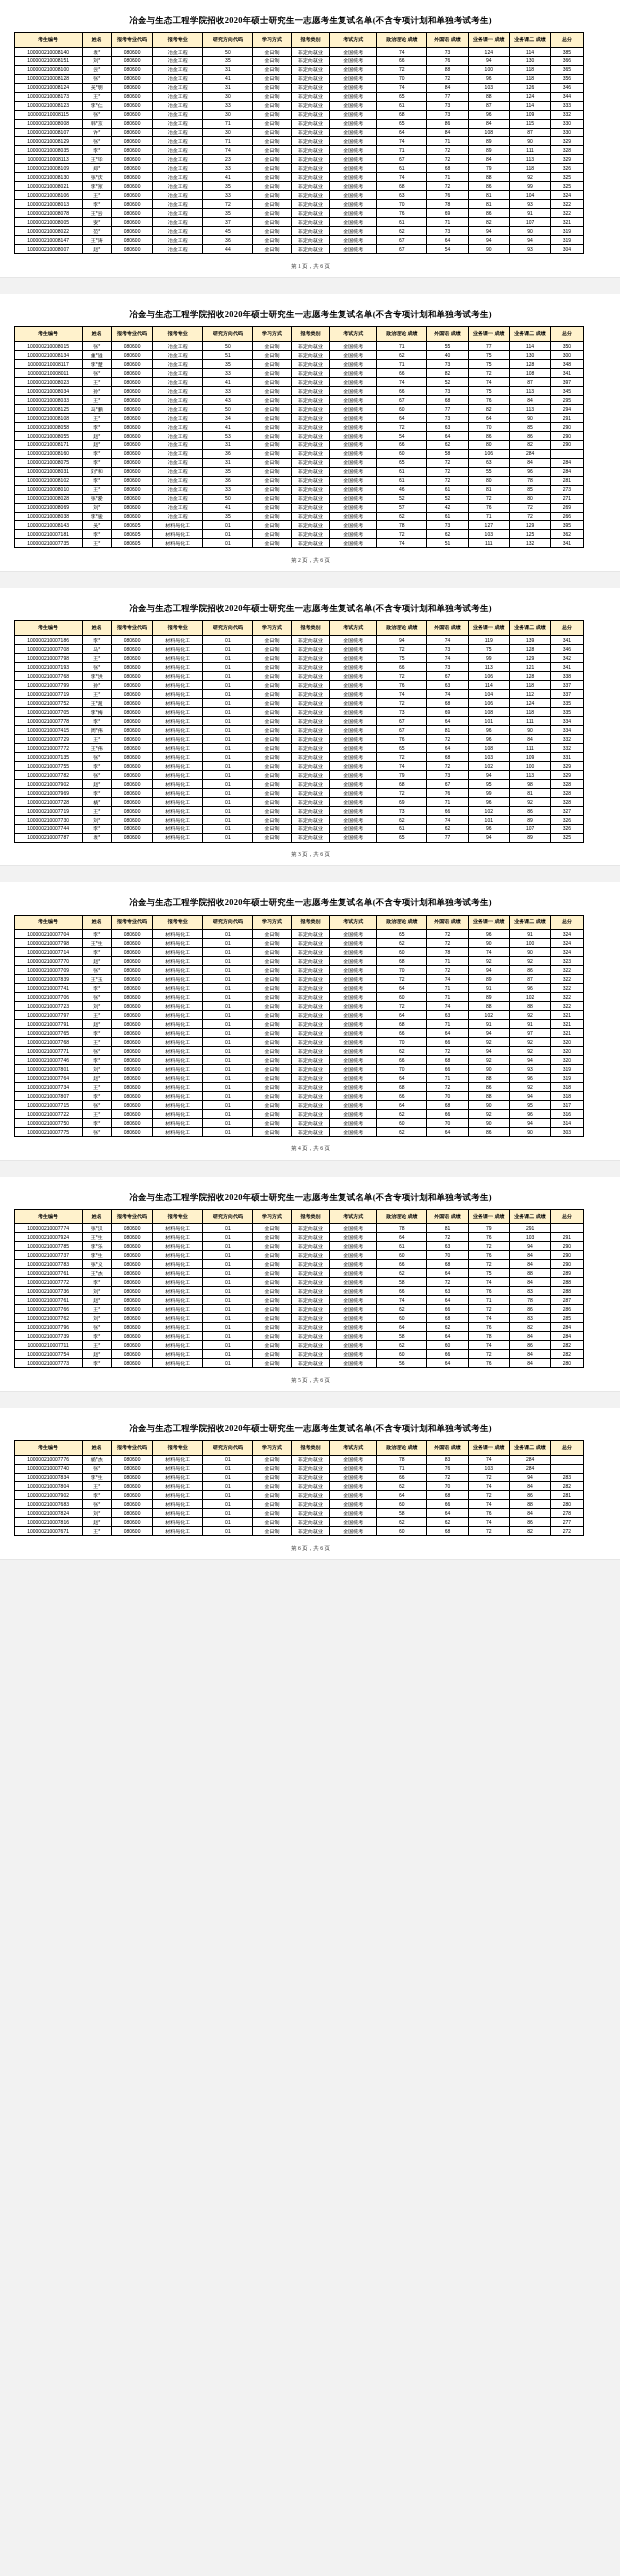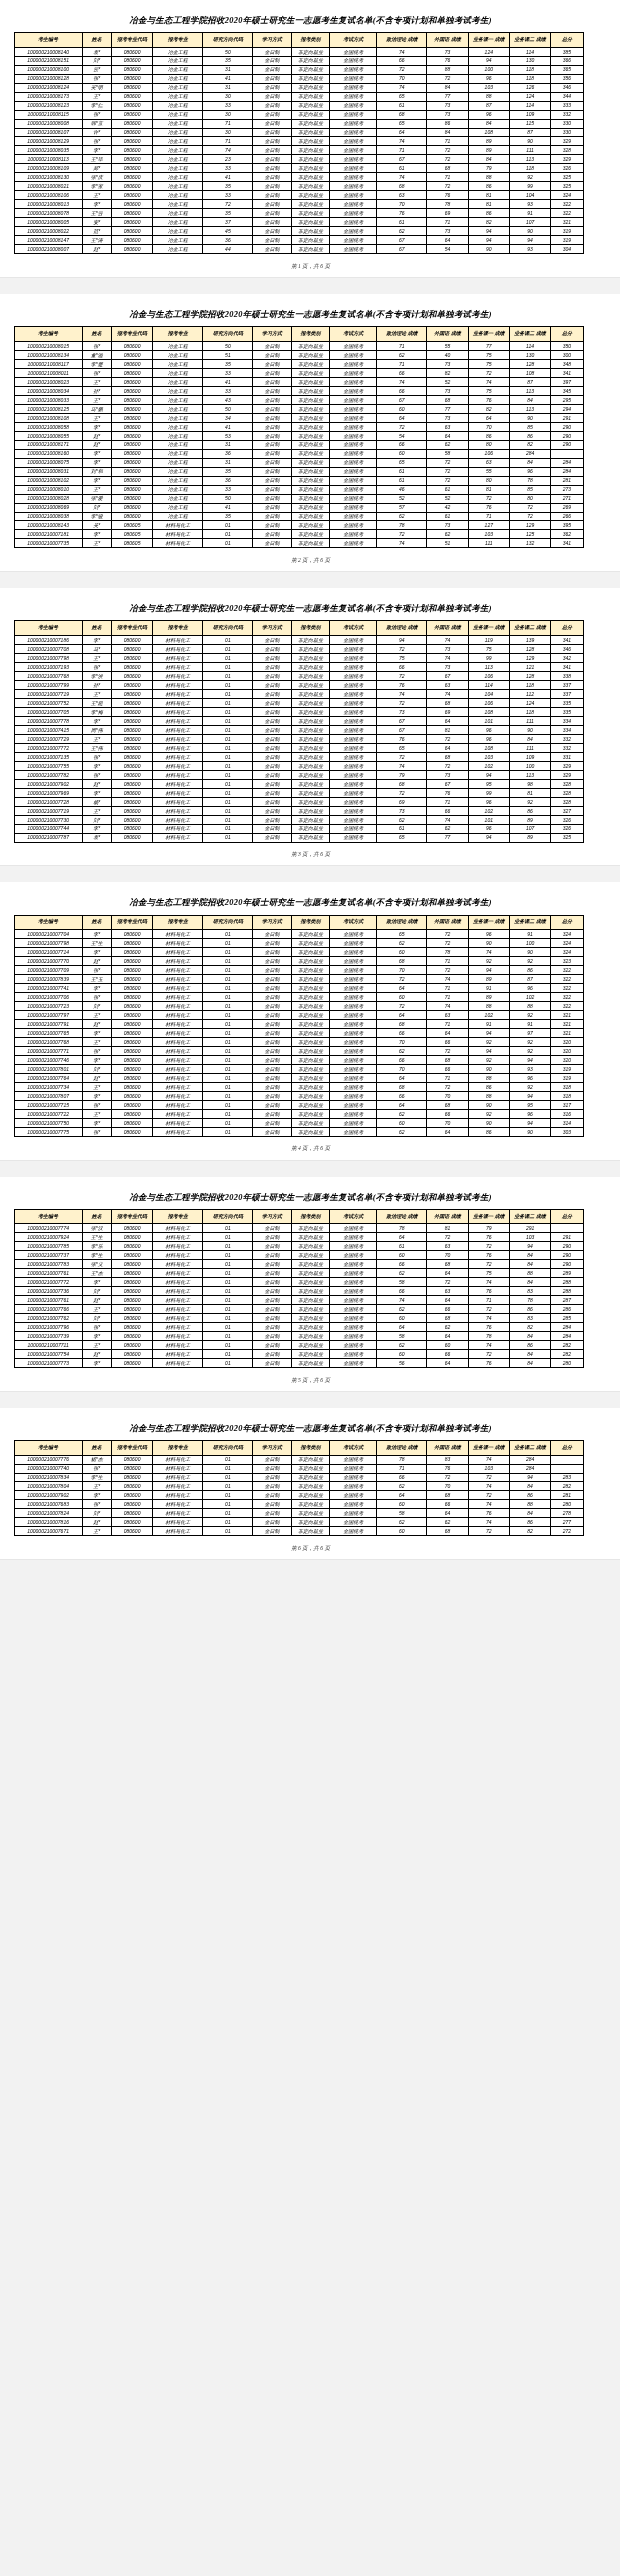--- a/index.html
+++ b/index.html
@@ -5,21 +5,20 @@
   html,body{margin:0;padding:0;background:#f2f2f2;}
   body{font-family:"Liberation Serif", serif;}
   .page{
     width:621px;
     background:#ffffff;
     margin:0 auto;
     position:relative;
     box-sizing:border-box;
     padding:11.2px 13.7px 6.2px 13.7px;
     border-bottom:0.6px solid #e6e6e6;
-    font-style:italic;
   }
   .doc-title{
     text-align:center;
     font-weight:bold;
     font-size:8.4px;
     letter-spacing:0.3px;
     margin:3.7px 0 6.2px 0;
     font-family:"Liberation Serif", serif;
   }
   table.grid{

